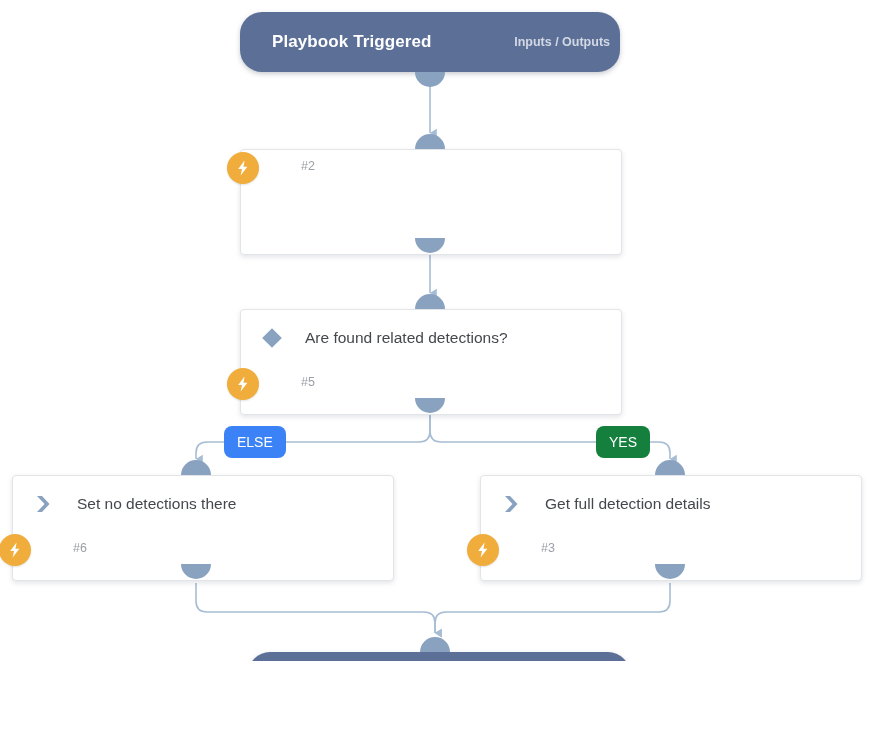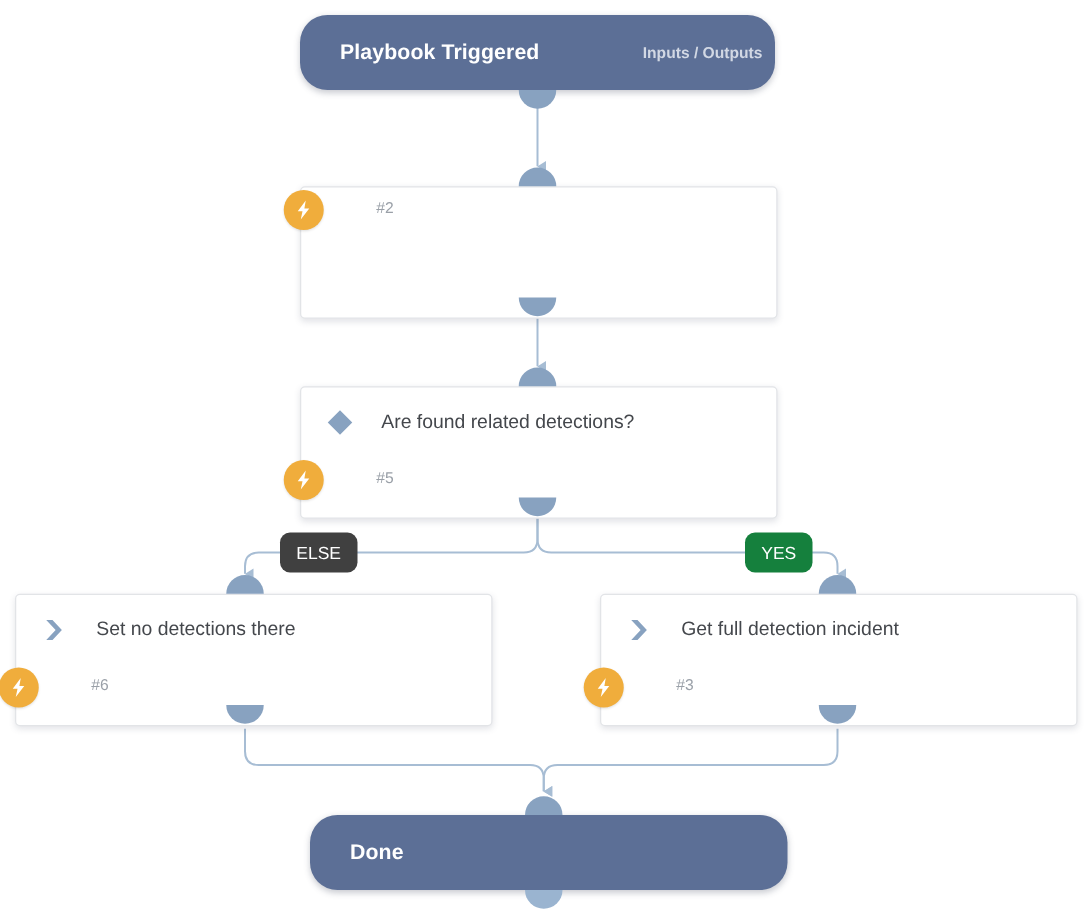--- a/index.html
+++ b/index.html
@@ -7,21 +7,21 @@
     padding: 0;
     background: #ffffff;
   }
   body {
     font-family: "Liberation Sans", sans-serif;
     -webkit-font-smoothing: antialiased;
   }
   #canvas {
     position: relative;
     width: 870px;
-    height: 739px;
+    height: 661px;
     background: #ffffff;
     overflow: hidden;
   }
   #edges {
     position: absolute;
     left: 0;
     top: 0;
     width: 870px;
     height: 739px;
     pointer-events: none;
@@ -127,21 +127,21 @@
     padding: 0 13px;
     border-radius: 8px;
     display: flex;
     align-items: center;
     justify-content: center;
     font-size: 14px;
     color: #ffffff;
     z-index: 6;
     white-space: nowrap;
   }
-  .branch-else { background: #404040; }
+  .branch-else { background: #3b82f6; }
   .branch-yes  { background: #15803d; }
 </style>
 </head>
 <body>
 
 <div id="canvas">
 
   <svg id="edges" viewBox="0 0 870 739" width="870" height="739">
     <defs>
       <marker id="arrow" markerWidth="10" markerHeight="10" refX="4.6" refY="7.4" orient="auto" markerUnits="userSpaceOnUse">
@@ -229,21 +229,21 @@
   <div class="port out" style="left:181px; top:564px;"></div>
 
   <div class="port in" style="left:655px; top:460px;"></div>
   <div class="card" style="left:480px; top:475px; width:380px; height:104px;">
     <div class="card-row">
       <span class="card-icon">
         <svg width="22" height="22" viewBox="0 0 22 22">
           <path d="M4,3 L11.5,11 L4,19 L9,19 L16.5,11 L9,3 Z" fill="#88a2c0"></path>
         </svg>
       </span>
-      <span class="card-title">Get full detection incident</span>
+      <span class="card-title">Get full detection details</span>
     </div>
     <div class="card-foot">
       <span class="badge">
         <svg width="18" height="18" viewBox="0 0 18 18">
           <path d="M10.6,1.4 L4.2,10.0 L8.0,10.0 L6.6,16.6 L13.4,7.7 L9.5,7.7 Z" fill="#ffffff"></path>
         </svg>
       </span>
       <span class="card-num">#3</span>
     </div>
   </div>

